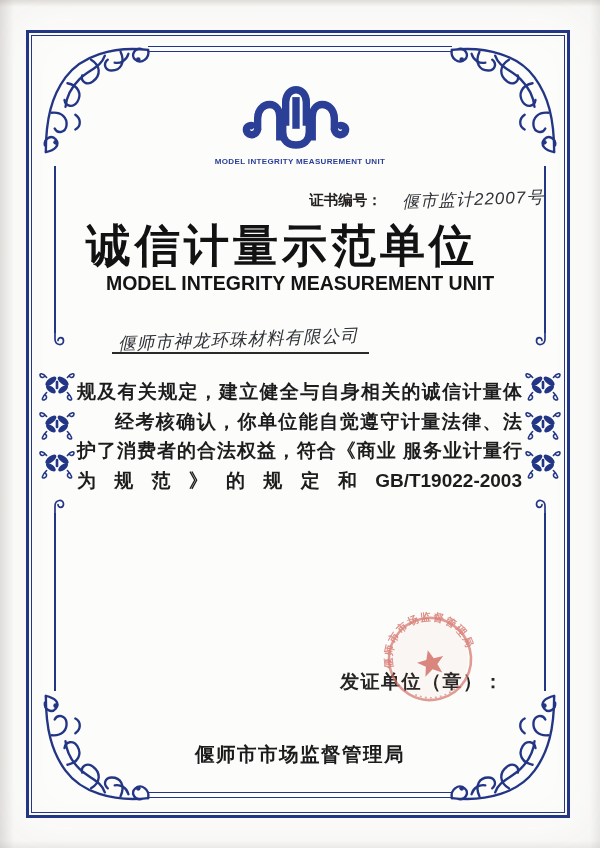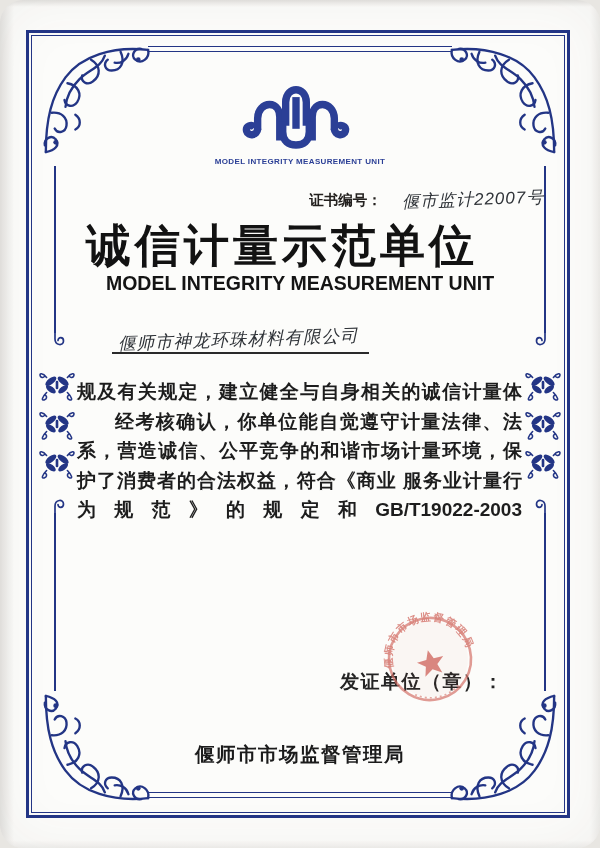--- a/index.html
+++ b/index.html
@@ -11,21 +11,20 @@
   }
   .paper{
     position:relative;width:600px;height:848px;
     background:
       linear-gradient(90deg, rgba(120,115,108,0.18) 0, rgba(253,253,251,0) 14px),
       linear-gradient(270deg, rgba(140,136,128,0.12) 0, rgba(253,253,251,0) 10px),
       linear-gradient(180deg, rgba(130,126,118,0.20) 0, rgba(253,253,251,0) 7px),
       linear-gradient(0deg, rgba(130,126,118,0.10) 0, rgba(253,253,251,0) 8px),
       #fcfcfa;
     box-shadow:inset 0 0 60px rgba(80,75,65,0.06);
-    border-radius:23px;
   }
   .frame-outer{
     position:absolute;left:26px;top:30px;width:538px;height:782px;
     border:3px solid #233585;
   }
   .frame-inner{
     position:absolute;inset:2px;border:1px solid #233585;
   }
   .dblline{
     position:absolute;height:4px;
@@ -204,21 +203,20 @@
 
   <div class="title-cn">诚信计量示范单位</div>
   <div class="title-en">MODEL INTEGRITY MEASUREMENT UNIT</div>
 
   <div class="awardee hand">偃师市神龙环珠材料有限公司</div>
   <div class="awardee-line"></div>
 
   <div class="body-block">
     <div class="bodyline">规及有关规定，建立健全与自身相关的诚信计量体</div>
     <div class="bodyline first">经考核确认，你单位能自觉遵守计量法律、法</div>
-    <div class="bodyline">系，营造诚信、公平竞争的和谐市场计量环境，保</div>
     <div class="bodyline">护了消费者的合法权益，符合《商业 服务业计量行</div>
     <div class="bodyline">为规范》的规定和GB/T19022-2003</div>
   </div>
 
   <div class="issuer">发证单位（章）：</div>
 
   <svg class="seal" viewBox="-65 -65 130 130">
     <circle cx="0" cy="0" r="41" fill="none" stroke="#d4736a" stroke-width="2.6" opacity="0.8"></circle>
     <circle cx="0" cy="0" r="38" fill="#d4736a" opacity="0.05"></circle>
     <defs>

